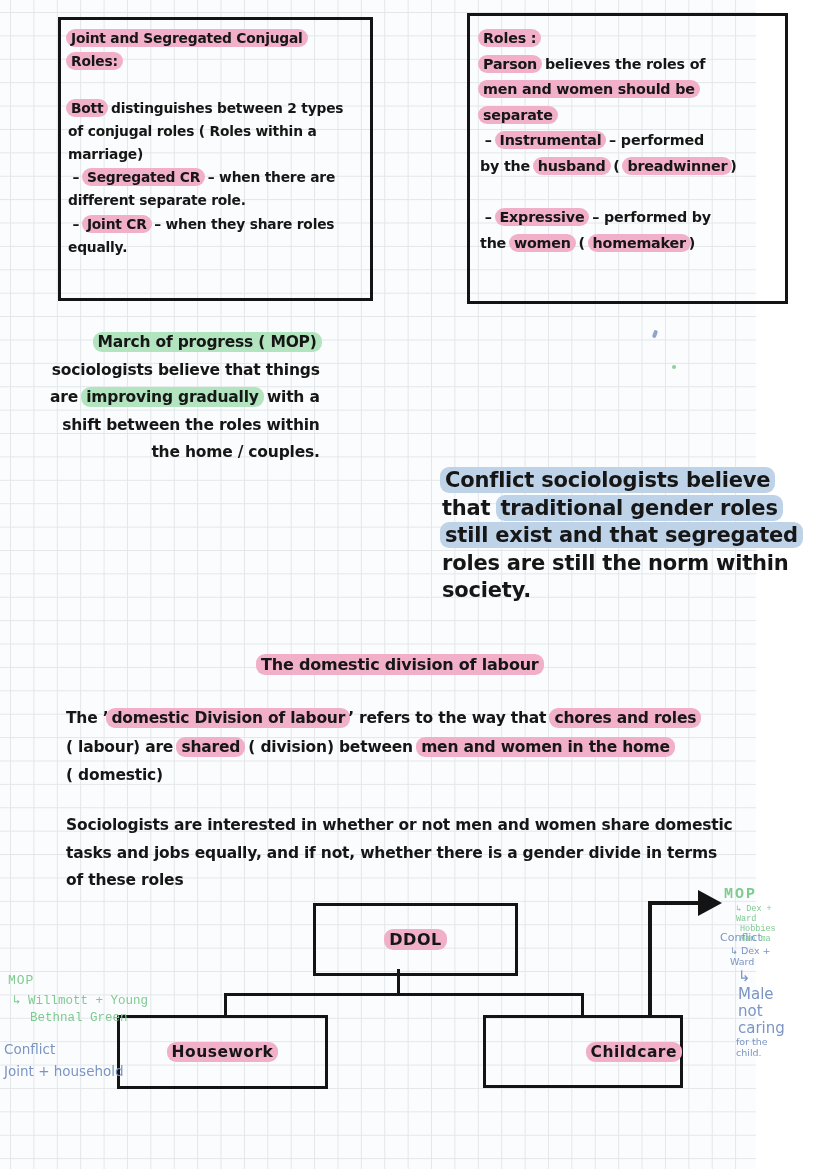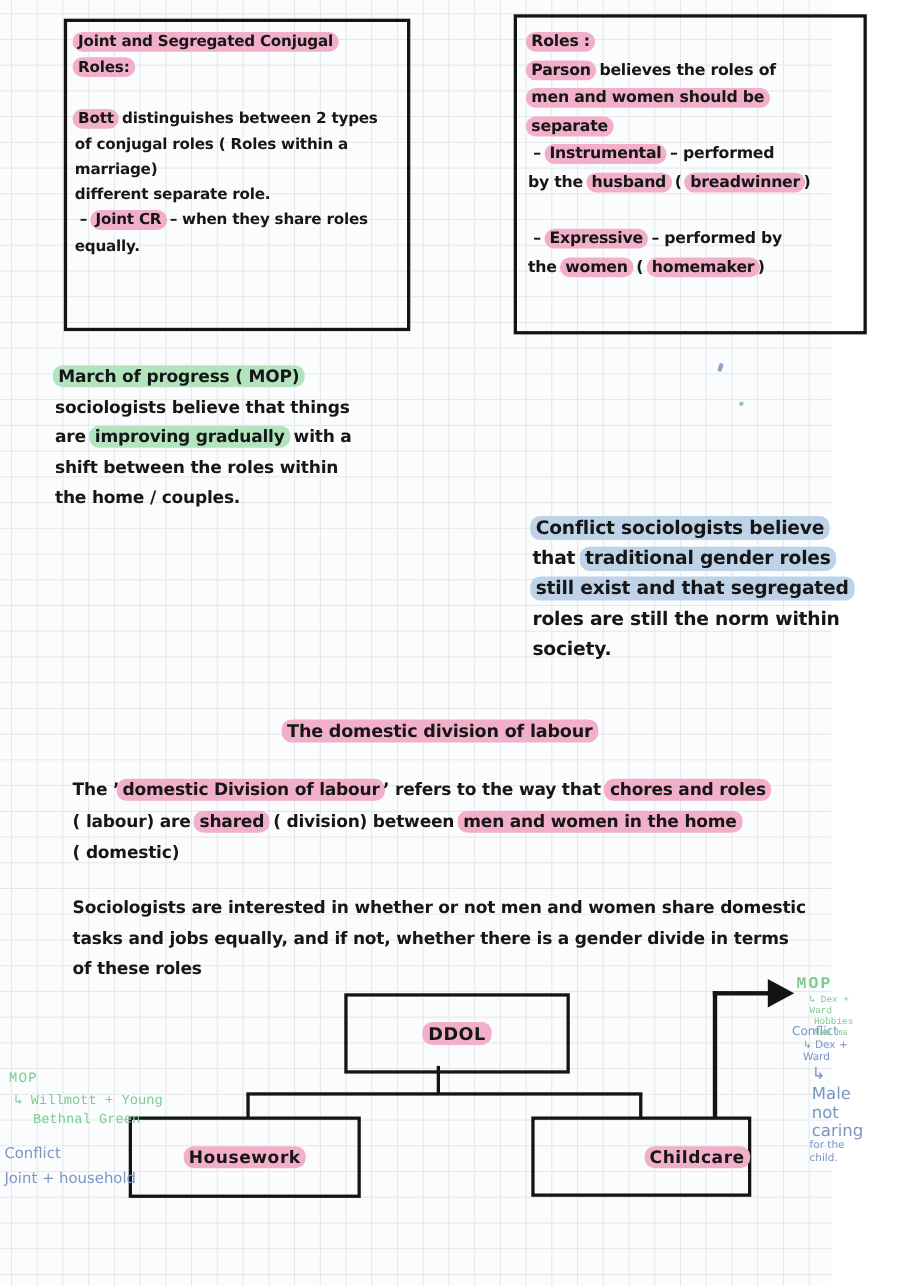--- a/index.html
+++ b/index.html
@@ -26,23 +26,23 @@
 
   
   .note-box{border:3px solid #141414;font-weight:700;}
   #box-conjugal{left:58px;top:17px;width:300px;height:271px;padding:7px 2px 0 7px;font-size:13.8px;letter-spacing:-0.2px;}
   #box-conjugal .tline{height:23.2px;line-height:23.2px;}
   #box-instrumental{left:467px;top:13px;width:303px;height:275px;padding:10px 2px 0 10px;font-size:14.3px;letter-spacing:-0.2px;}
   #box-instrumental .tline{height:25.6px;line-height:25.6px;}
 
   
   .para{font-weight:700;letter-spacing:-0.2px;}
-  #para-mop{left:50px;top:329px;font-size:15.5px;}
+  #para-mop{left:50px;top:329px;font-size:15.5px;text-align:right;}
   #para-mop .tline{height:27.6px;line-height:27.6px;}
-  #para-conflict{left:484px;top:467px;font-size:17px;}
+  #para-conflict{left:442px;top:467px;font-size:21px;}
   #para-conflict .tline{height:27.6px;line-height:27.6px;}
   #heading-ddol{left:258px;top:651px;font-size:16px;}
   #heading-ddol .tline{height:27px;line-height:27px;}
   #para-ddol{left:66px;top:704px;font-size:15.5px;}
   #para-ddol .tline{height:28.5px;line-height:28.5px;}
   #para-sociologists{left:66px;top:812px;font-size:15.5px;}
   #para-sociologists .tline{height:27.6px;line-height:27.6px;}
 
   
   .dbox{border:3px solid #141414;display:flex;align-items:center;justify-content:center;
@@ -92,20 +92,21 @@
 
 <div id="page">
 
   <div class="abs note-box" id="box-conjugal">
       <div class="tline"><span class="hl hl-pink">Joint and Segregated Conjugal</span></div>
       <div class="tline"><span class="hl hl-pink">Roles:</span></div>
       <div class="tline">&nbsp;</div>
       <div class="tline"><span class="hl hl-pink">Bott</span><span> distinguishes between 2 types</span></div>
       <div class="tline"><span>of conjugal roles ( Roles within a</span></div>
       <div class="tline"><span>marriage)</span></div>
+      <div class="tline"><span> – </span><span class="hl hl-pink">Segregated CR</span><span> – when there are</span></div>
       <div class="tline"><span>different separate role.</span></div>
       <div class="tline"><span> – </span><span class="hl hl-pink">Joint CR</span><span> – when they share roles</span></div>
       <div class="tline"><span>equally.</span></div>
     </div>
 
   <div class="abs note-box" id="box-instrumental">
       <div class="tline"><span class="hl hl-pink">Roles :</span></div>
       <div class="tline"><span class="hl hl-pink">Parson</span><span> believes the roles of</span></div>
       <div class="tline"><span class="hl hl-pink">men and women should be</span></div>
       <div class="tline"><span class="hl hl-pink">separate</span></div>

